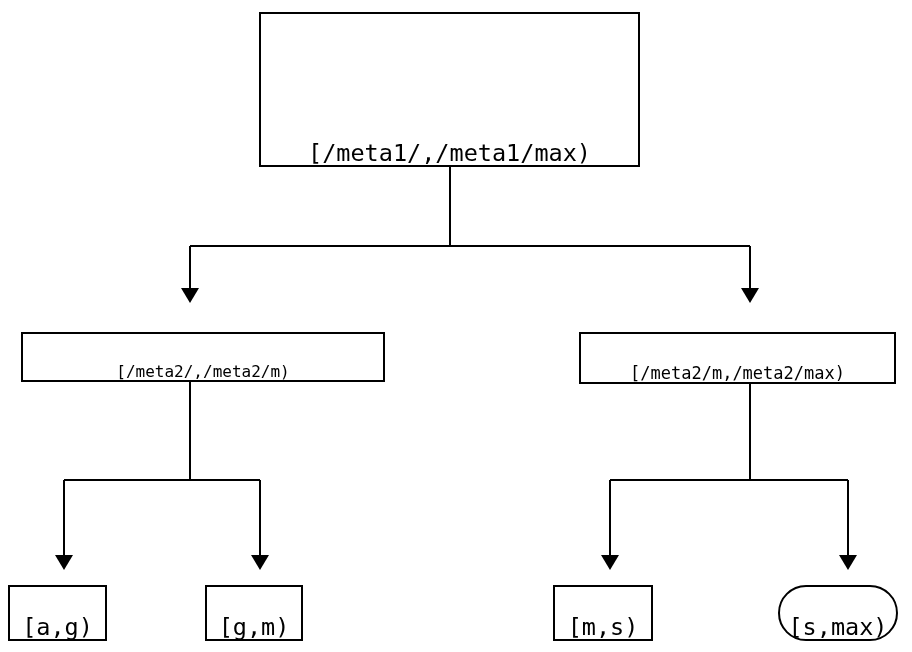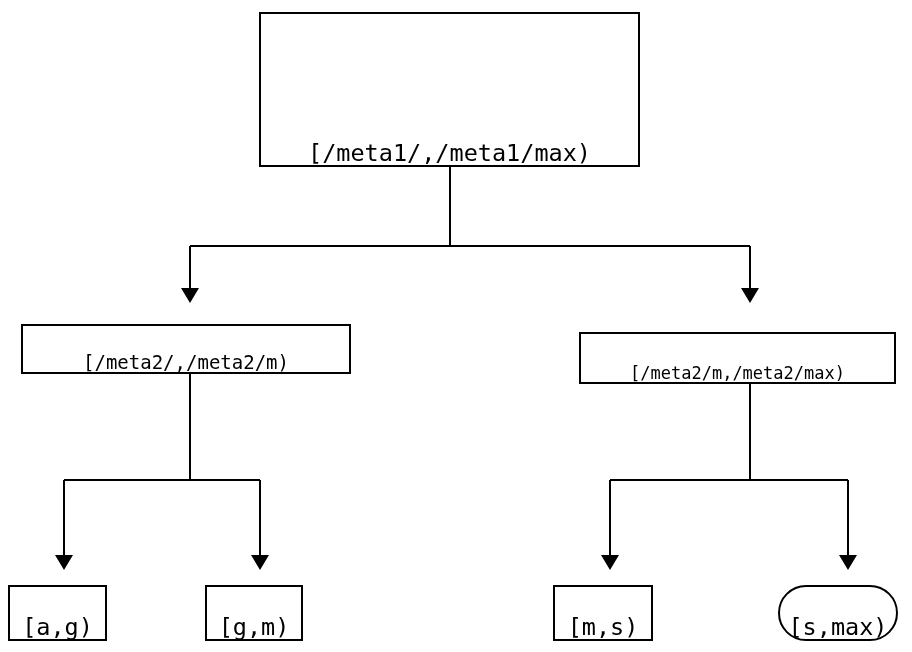--- a/index.html
+++ b/index.html
@@ -40,24 +40,24 @@
   }
   .node-root {
     left: 259px;
     top: 12px;
     width: 381px;
     height: 155px;
     font-size: 23.5px;
   }
   .node-mid-left {
     left: 21px;
-    top: 324px;
-    width: 330px;
+    top: 332px;
+    width: 364px;
     height: 50px;
-    font-size: 19px;
+    font-size: 16px;
   }
   .node-mid-right {
     left: 579px;
     top: 332px;
     width: 317px;
     height: 52px;
     font-size: 17px;
   }
   .node-leaf {
     top: 585px;

